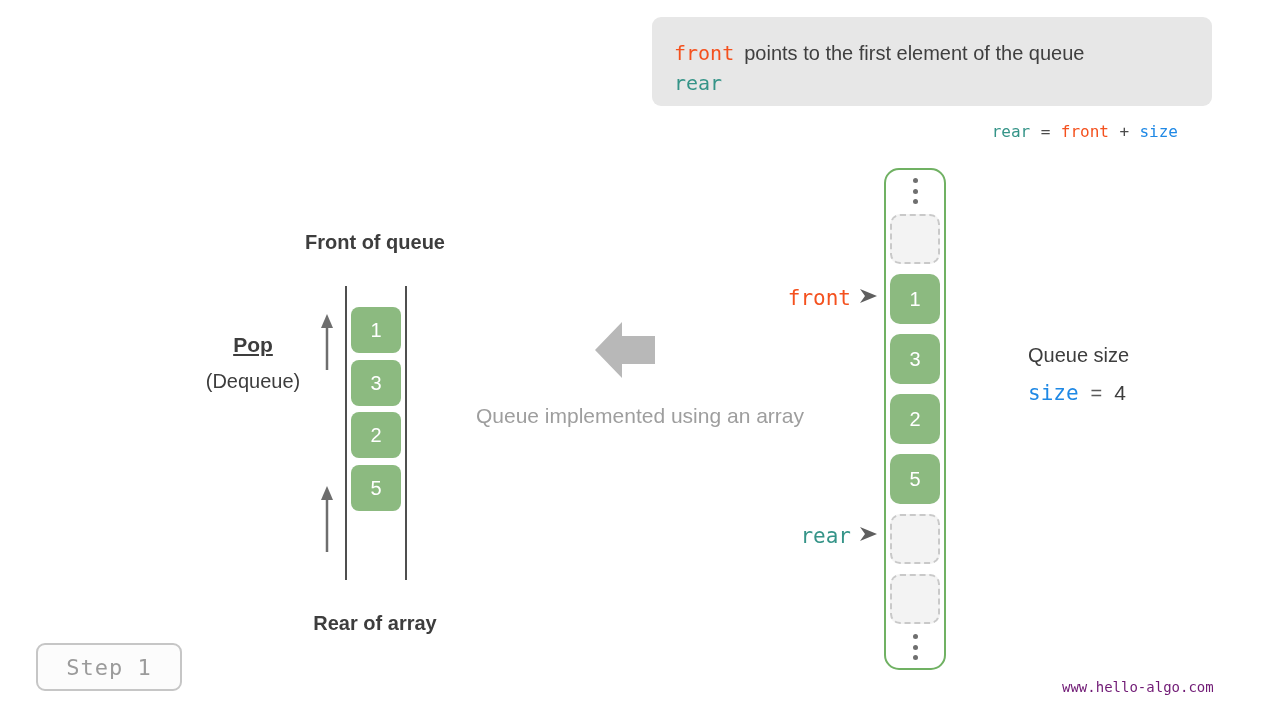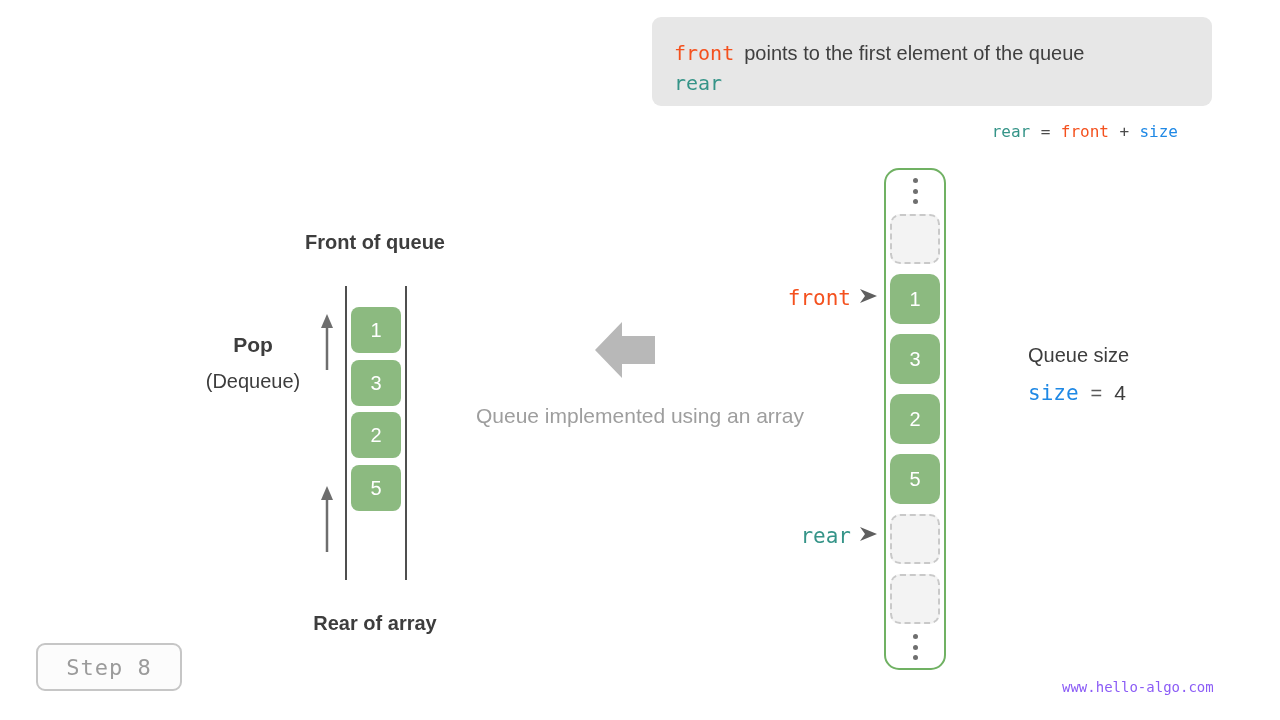--- a/index.html
+++ b/index.html
@@ -30,21 +30,21 @@
   .channel-line { position: absolute; width: 2px; height: 294px; top: 286px; background: #4f4f4f; }
   .line-left  { left: 345px; }
   .line-right { left: 405px; }
   .qcell { position: absolute; left: 351px; width: 50px; height: 46px; border-radius: 8px;
            background: #8cba80; color: #ffffff; font-size: 20px;
            display: flex; align-items: center; justify-content: center; }
   .qcell-0 { top: 307px; } .qcell-1 { top: 360px; } .qcell-2 { top: 412px; } .qcell-3 { top: 465px; }
   .op-label { position: absolute; left: 170px; width: 166px; text-align: center; color: #3d3d3d; }
   .op-title { font-weight: bold; font-size: 21px; }
   .op-sub   { font-size: 20px; }
-  .pop-title { top: 333px; } .pop-sub { top: 370px; }
+  .pop-title { top: 333px; text-decoration: underline; } .pop-sub { top: 370px; }
   .push-title { top: 505px; } .push-sub { top: 542px; }
   .v-arrow { position: absolute; left: 318px; }
   .pop-arrow { top: 314px; } .push-arrow { top: 486px; }
 
   
   .big-arrow { position: absolute; left: 595px; top: 322px; }
   .caption { position: absolute; left: 440px; top: 404px; width: 400px; text-align: center;
              font-size: 21px; color: #9e9e9e; }
 
   
@@ -70,21 +70,21 @@
   .queue-size-eq .val { color: #3d3d3d; font-size: 21px; }
 
   
   .step-badge { position: absolute; left: 36px; top: 643px; width: 146px; height: 48px;
                 background: #fcfcfc; border: 2px solid #c6c6c6; border-radius: 9px;
                 display: flex; align-items: center; justify-content: center;
                 font-size: 22px; color: #9b9b9b; letter-spacing: 1px; }
 
   
   .watermark { position: absolute; left: 1062px; top: 679px; width: 172px;
-               font-family: "DejaVu Sans Mono", monospace; font-size: 14px; color: #8b5cf6; }
+               font-family: "DejaVu Sans Mono", monospace; font-size: 14px; color: #701a75; }
 </style>
 </head>
 <body>
 
 <div class="stage">
 
   <div class="legend">
     <div class="legend-line">
       <span class="mono kw kw-front">front</span>
       <span>points to the first element of the queue</span>
@@ -173,17 +173,17 @@
     </span>
   </div>
 
   <div class="queue-size-label">Queue size</div>
   <div class="queue-size-eq">
     <span class="mono kw-size">size</span>
     <span class="eq">=</span>
     <span class="val">4</span>
   </div>
 
-  <div class="step-badge mono">Step 8</div>
+  <div class="step-badge mono">Step 1</div>
 
   <div class="watermark">www.hello-algo.com</div>
 
 </div>
 
 </body></html>

